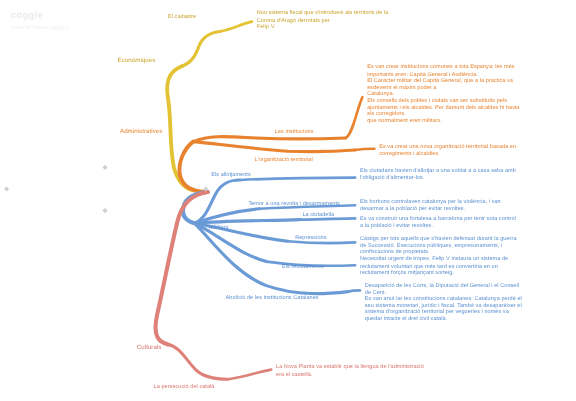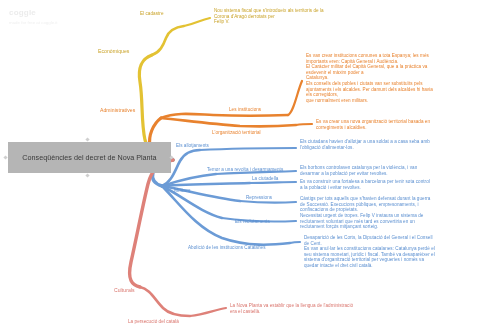--- a/index.html
+++ b/index.html
@@ -88,21 +88,20 @@
     <path fill="none" stroke="#de8179" stroke-width="3.4" stroke-linecap="round" d="M173,160 C161,162 152,168 148,184 C143,204 136,240 131,262 C127,280 132,285 140,287"></path>
     <path fill="none" stroke="#de8179" stroke-width="2.6" stroke-linecap="round" d="M140,287 C150,289 155,300 163,308 C170,315 180,316 190,316"></path>
     <path fill="none" stroke="#de8179" stroke-width="2.2" stroke-linecap="round" d="M190,316 C206,314 214,310 226,308"></path>
   </svg>
 
   <div id="wm">
     <div class="brand">coggle</div>
     <div class="sub">made for free at coggle.it</div>
   </div>
 
-  <div id="central">Conseqüències del decret de Nova Planta</div>
   <div class="handle" style="left:86px;top:138px;"></div>
   <div class="handle" style="left:86px;top:174px;"></div>
   <div class="handle" style="left:4px;top:156px;"></div>
   <div class="handle" style="left:170px;top:156px;"></div>
 
   <div class="lbl branch-lbl yellow" style="left:98px;top:49px;">Econòmiques</div>
   <div class="lbl yellow" style="left:140px;top:11px;">El cadastre</div>
   <div class="lbl yellow" style="left:214px;top:8px;width:120px;">Nou sistema fiscal que s'introdueix als territoris de la Corona d'Aragó derrotats per
 Felip V.</div>
 

